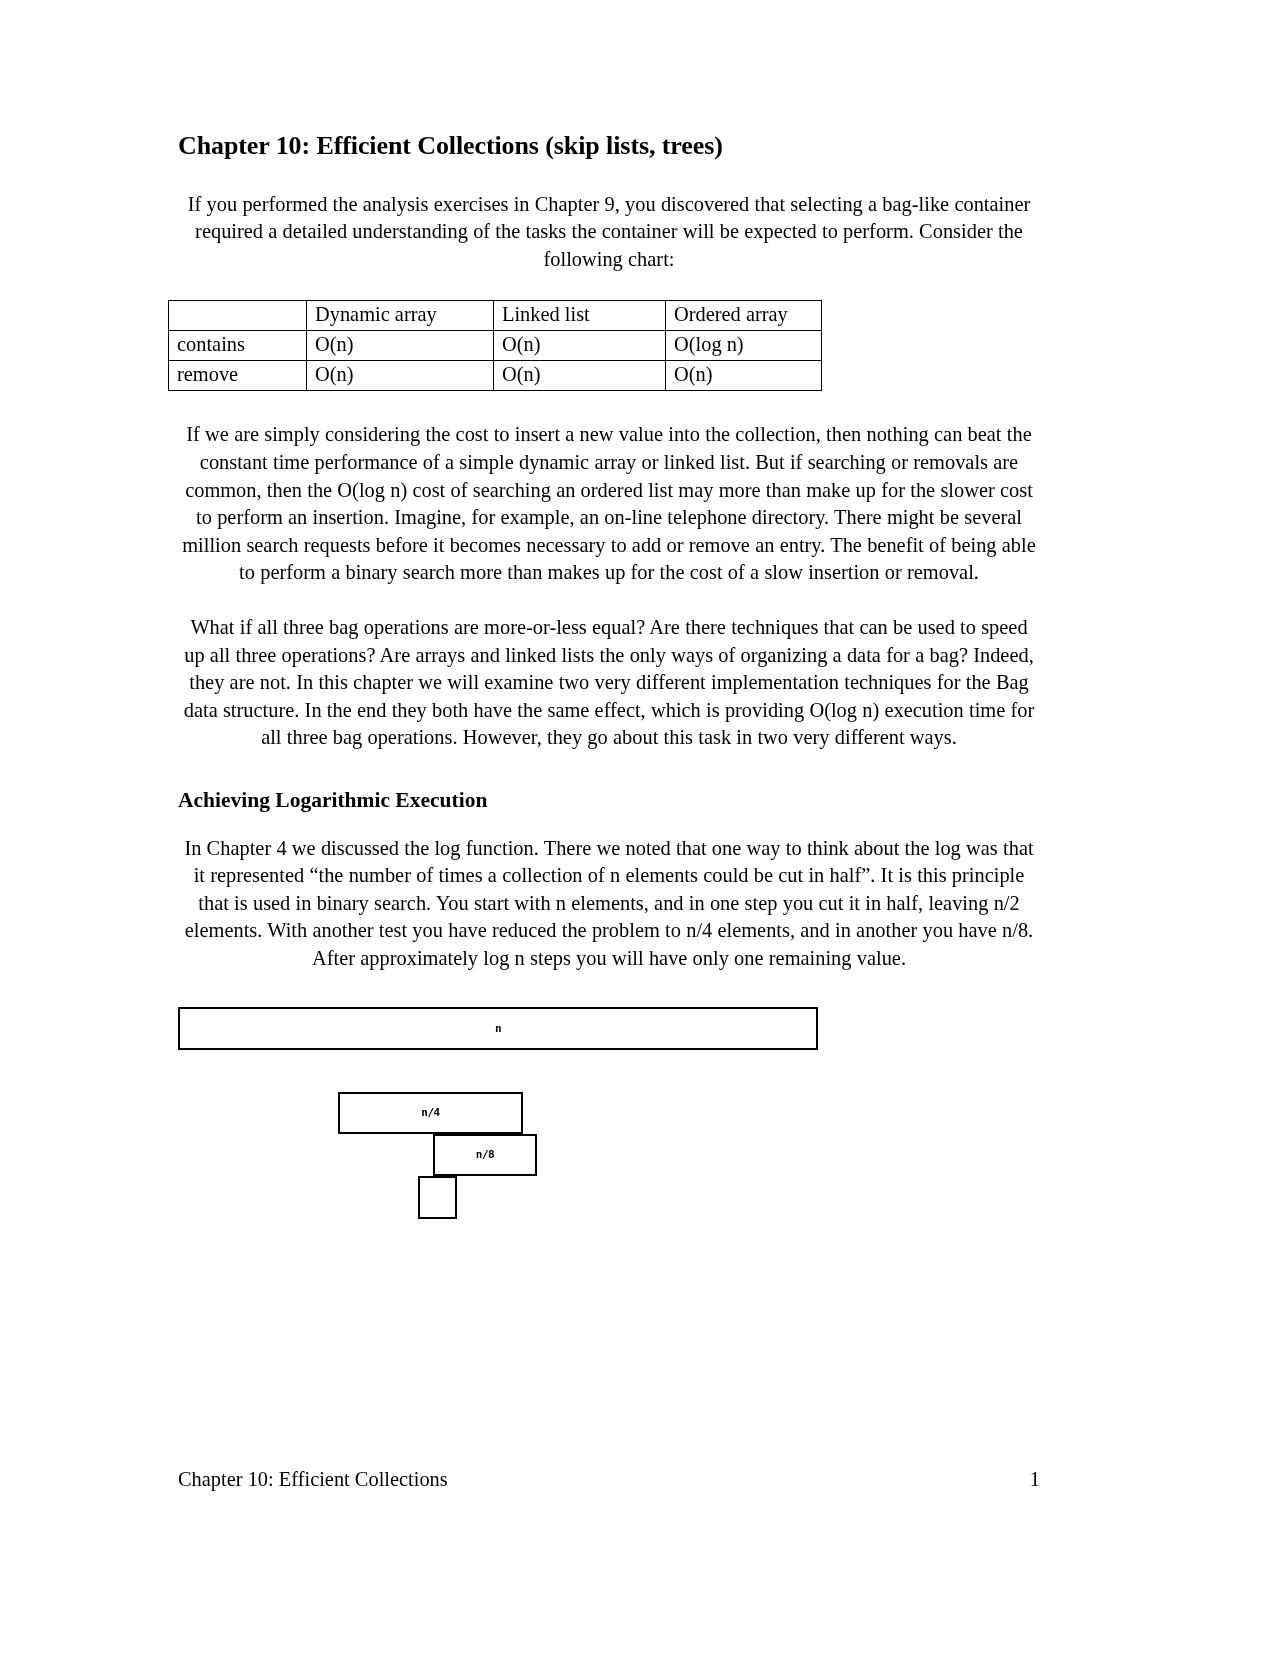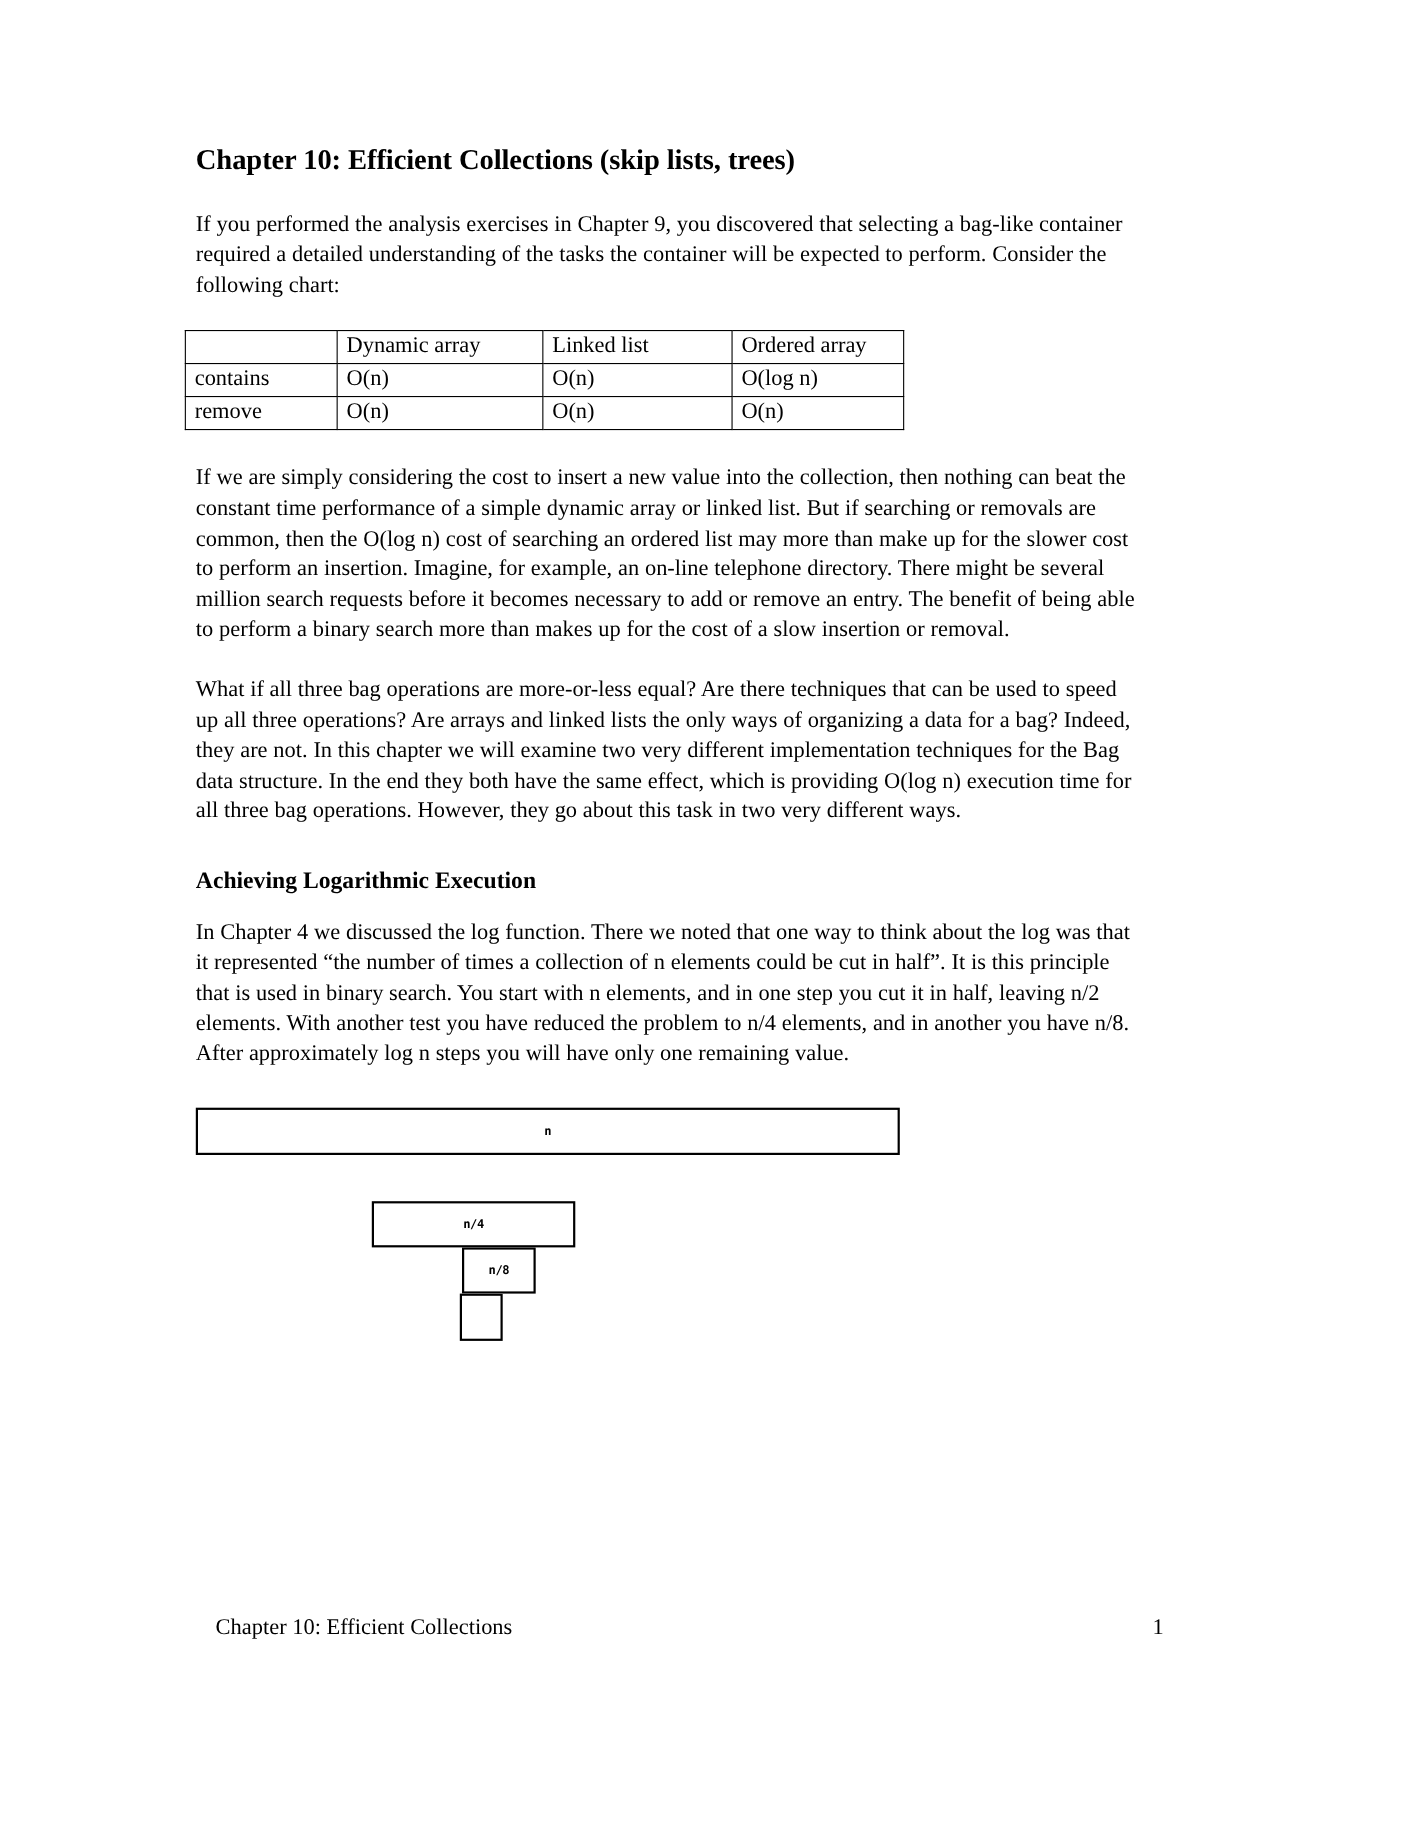--- a/index.html
+++ b/index.html
@@ -44,21 +44,21 @@
     font-size: 21.5px;
     font-weight: bold;
     line-height: 1.15;
     margin: 36px 0 22px 0;
   }
 
   p.body-text {
     font-size: 20.4px;
     line-height: 27.6px;
     margin: 0 0 27px 0;
-    text-align: left;
+    text-align: center;
     word-spacing: 0.15px;
   }
 
   
   .table-wrap {
     margin: 8px 0 30px 0;
   }
   table.complexity-table {
     border-collapse: collapse;
     table-layout: fixed;
@@ -99,21 +99,21 @@
     color: #000000;
     display: flex;
     align-items: center;
     justify-content: center;
     letter-spacing: -0.4px;
   }
 
   
   .footer {
     position: absolute;
-    left: 196px;
+    left: 178px;
     top: 1468px;
     width: 862px;
     display: flex;
     justify-content: space-between;
     align-items: center;
     font-size: 20.4px;
   }
   .footer-page-number {
     font-size: 20.4px;
   }
@@ -170,21 +170,21 @@
 
     <p class="body-text">In Chapter 4 we discussed the log function. There we noted that one way to think about the log was that it represented “the number of times a collection of n elements could be cut in half”. It is this principle that is used in binary search. You start with n elements, and in one step you cut it in half, leaving n/2 elements. With another test you have reduced the problem to n/4 elements, and in another you have n/8. After approximately log n steps you will have only one remaining value.</p>
 
     <div class="halving-diagram">
       <div class="halving-box" style="left: 0px; top: 0px; width: 640px; height: 43px;">
           <span>n</span>
         </div>
       <div class="halving-box" style="left: 160px; top: 85px; width: 185px; height: 42px;">
           <span>n/4</span>
         </div>
-      <div class="halving-box" style="left: 242px; top: 127px; width: 67px; height: 42px; text-align: right;">
+      <div class="halving-box" style="left: 255px; top: 127px; width: 104px; height: 42px; text-align: right;">
           <span>n/8</span>
         </div>
       <div class="halving-box" style="left: 240px; top: 169px; width: 39px; height: 43px;">
           <span></span>
         </div>
     </div>
 
 
   </div>
 

